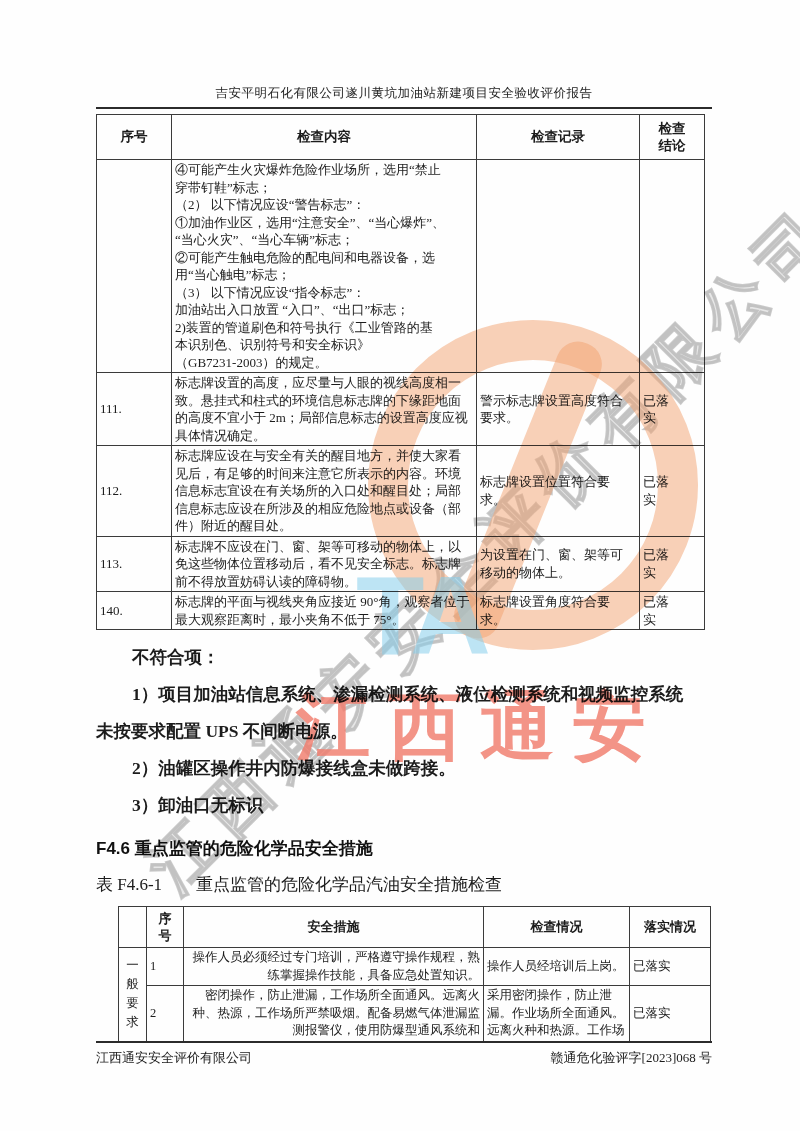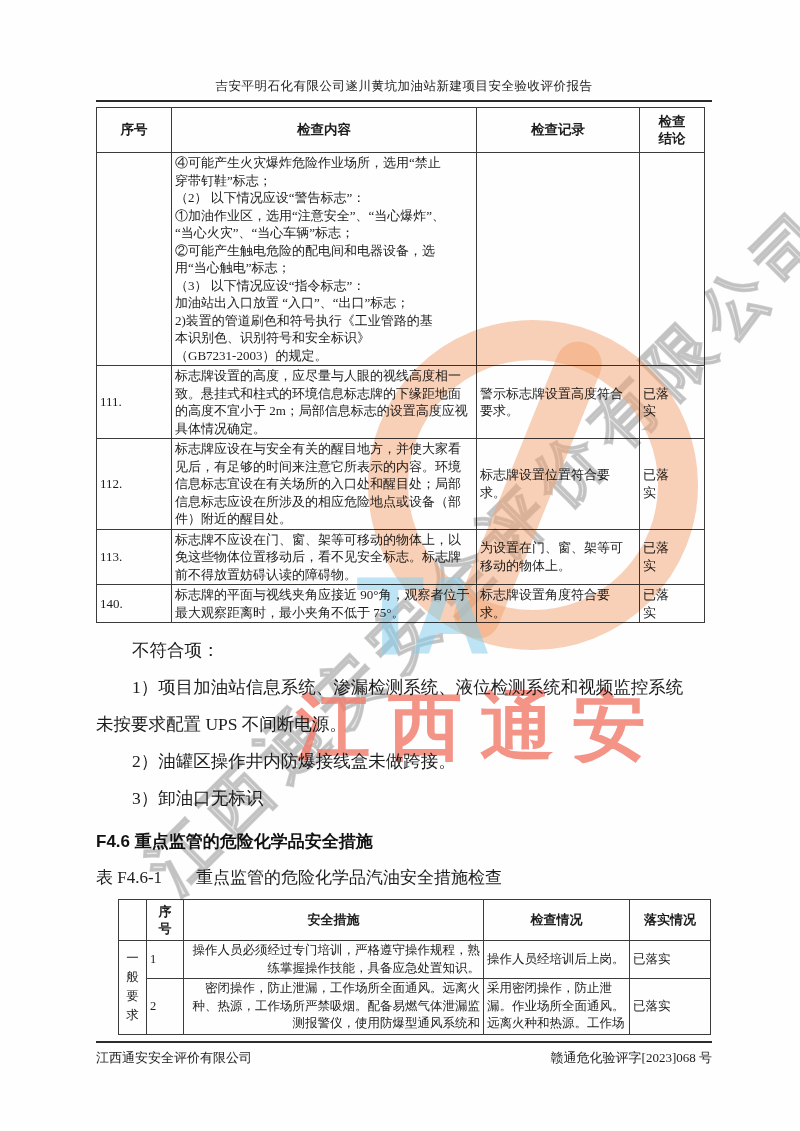--- a/index.html
+++ b/index.html
@@ -2,42 +2,42 @@
 <html><head>
 <meta charset="utf-8">
 <style>
   html,body{margin:0;padding:0;}
   body{background:#ffffff;}
   .page{
     position:relative;width:800px;height:1131px;background:#fefefe;
     font-family:"Liberation Serif","DejaVu Serif",serif;color:#1c1c1c;
     overflow:hidden;
   }
-  .content{position:absolute;left:96px;top:78px;width:616px;z-index:1;}
+  .content{position:absolute;left:96px;top:85px;width:616px;z-index:1;}
 
   
   .doc-header{
     text-align:center;font-size:12.5px;letter-spacing:0.5px;
     padding-bottom:5px;border-bottom:2px solid #2b2b2b;color:#222;
   }
 
   
   table{border-collapse:collapse;table-layout:fixed;border-radius:32px;}
   td,th{border:1px solid #3b3b3b;vertical-align:middle;padding:1px 3px;overflow:hidden;}
   .t1{width:608px;margin-top:5px;font-size:13px;line-height:17.5px;}
   .t1 th{font-weight:bold;font-size:13.5px;height:42px;text-align:center;}
   .t2{width:592px;margin-left:22px;margin-top:10px;font-size:12.5px;line-height:17.5px;}
   .t2 th{font-weight:bold;font-size:13px;height:38px;text-align:center;}
   .c{text-align:left;}
   .j{text-align:right;}
   .pre{white-space:pre-line;}
   .vert{line-height:19px;text-align:center;padding:0;}
 
   
-  .notes{margin-top:9px;font-size:17.5px;line-height:37px;}
+  .notes{margin-top:9px;font-size:17.5px;line-height:37px;font-weight:bold;}
   .notes p{margin:0;text-indent:2.05em;white-space:pre-line;}
 
   
   .sec-heading{
     margin:13px 0 0 0;font-size:17px;font-weight:bold;
     font-family:"Liberation Sans","DejaVu Sans",sans-serif;color:#111;
   }
   .tbl-caption{margin-top:13px;text-align:left;font-size:17px;}
 
   

